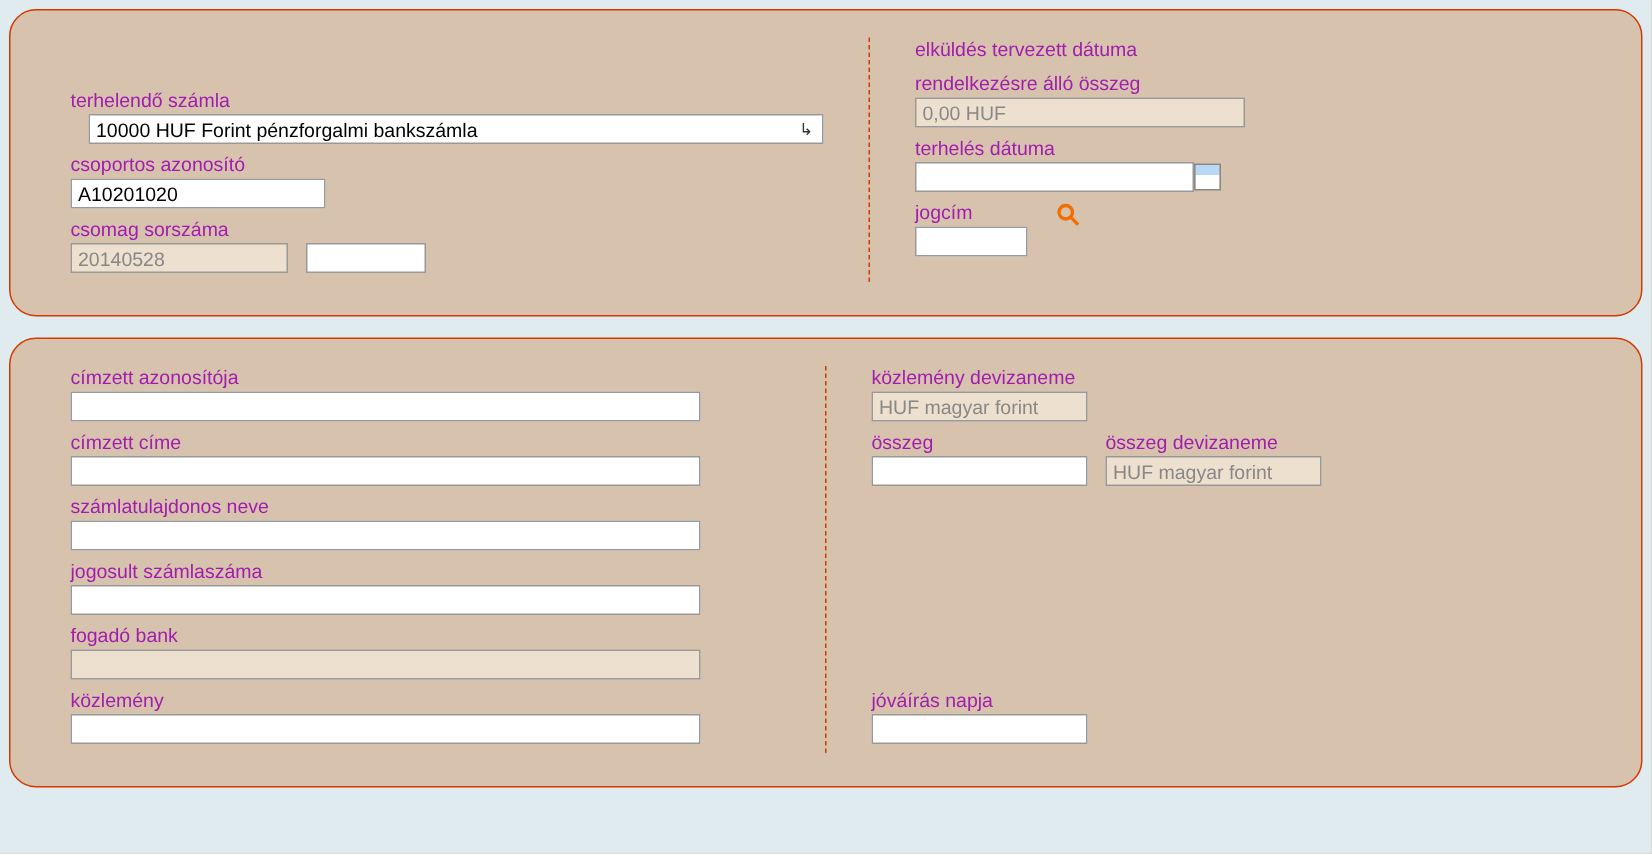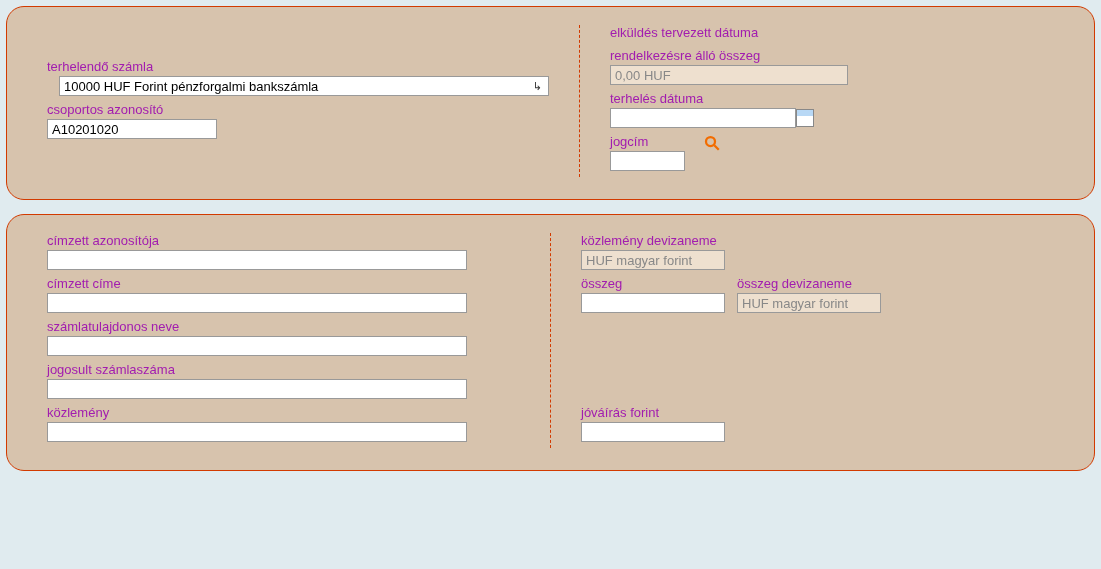--- a/index.html
+++ b/index.html
@@ -114,32 +114,42 @@
         <span>10000 HUF Forint pénzforgalmi bankszámla</span>
         <span class="arrow">↳</span>
       </div>
     </div>
 
     <div class="field">
       <span class="lbl">csoportos azonosító</span>
       <input class="text w-m" value="A10201020" style="">
     </div>
 
+    <div class="row-inline">
+      <div class="field">
+        <span class="lbl">csomag sorszáma</span>
+        <input class="text readonly w-s" readonly="" value="20140528" style="">
+      </div>
+      <div class="field">
+        <span class="lbl">&nbsp;</span>
+        <input class="text w-sb" value="" style="">
+      </div>
+    </div>
   </div>
 
   <div class="vsep"></div>
 
   <div class="panel-half right-half">
     <div class="field">
       <span class="lbl">elküldés tervezett dátuma</span>
     </div>
 
     <div class="field">
       <span class="lbl">rendelkezésre álló összeg</span>
-      <input class="text readonly" style="width: 238px;" readonly="" value="0,00 HUF">
+      <input class="text readonly" style="width: 220px;" readonly="" value="0,00 HUF">
     </div>
 
     <div class="field">
       <span class="lbl">terhelés dátuma</span>
       <div class="date-wrap">
         <input class="text" value="" style="">
         <span class="cal-icon"></span>
       </div>
     </div>
 
@@ -175,20 +185,24 @@
     <div class="field">
       <span class="lbl">számlatulajdonos neve</span>
       <input class="text w-l" value="" style="">
     </div>
 
     <div class="field">
       <span class="lbl">jogosult számlaszáma</span>
       <input class="text w-l" value="" style="">
     </div>
 
+    <div class="field">
+      <span class="lbl">fogadó bank</span>
+      <input class="text readonly w-l" readonly="" value="" style="">
+    </div>
 
     <div class="field">
       <span class="lbl">közlemény</span>
       <input class="text w-l" value="" style="">
     </div>
   </div>
 
   <div class="vsep"></div>
 
   <div class="panel-half right-half">
@@ -205,17 +219,17 @@
       </div>
       <div class="field">
         <span class="lbl">összeg devizaneme</span>
         <input class="text readonly w-amt" readonly="" value="HUF magyar forint" style="">
       </div>
     </div>
 
     <div style="flex:1"></div>
 
     <div class="field">
-      <span class="lbl">jóváírás forint</span>
+      <span class="lbl">jóváírás napja</span>
       <input class="text w-amt" value="" style="">
     </div>
   </div>
 </div>
 
 </body></html>

